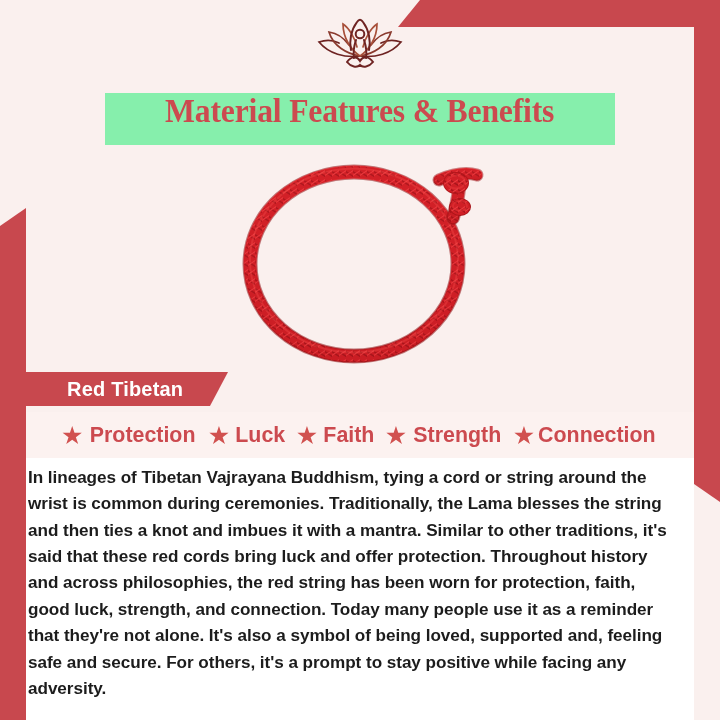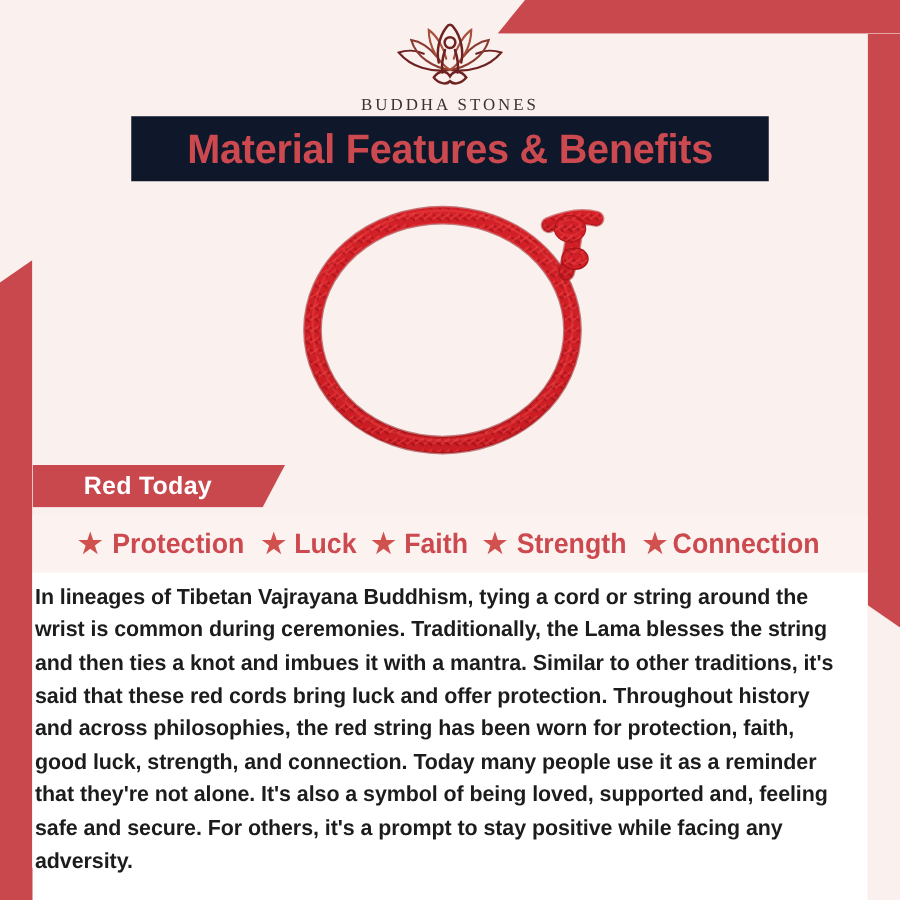--- a/index.html
+++ b/index.html
@@ -47,22 +47,22 @@
   .logo-word {
     margin-top:4px;
     font-family:"Liberation Serif", serif;
     font-size:13.5px; letter-spacing:2.4px;
     color:#3b3330; font-weight:400;
   }
 
   
   .title-banner {
     position:absolute; top:93px; left:105px; width:510px; height:52px;
-    background:#0f172a;
-    display:flex; align-items:center; justify-content:center;
+    background:#86efac;
+    display:flex; align-items:flex-start; justify-content:center;font-family:Liberation Serif, serif;
   }
   .title-text {
     font-size:33px; font-weight:bold;
     color:#cc4a4f;
     letter-spacing:-0.2px;
     transform:scaleX(0.96);
     white-space:nowrap;
   }
 
   
@@ -144,21 +144,20 @@
         <path d="M52 34 C50 25 52 14 58 6 C60 3 62 3 64 6 C70 14 72 25 70 34"></path>
 
         <path d="M57 24 C55 30 54 36 55 42"></path>
         <path d="M65 24 C67 30 68 36 67 42"></path>
 
         <path d="M48 46 C52 40 58 40 61 45 C64 40 70 40 74 46 C70 51 64 52 61 49 C58 52 52 51 48 46"></path>
       </g>
 
       <circle cx="61" cy="18" r="4.3" fill="none" stroke="#6e2322" stroke-width="2"></circle>
     </svg>
-    <div class="logo-word">BUDDHA STONES</div>
   </div>
 
   <div class="title-banner">
     <div class="title-text">Material Features &amp; Benefits</div>
   </div>
 
   <div class="hero">
     <svg width="252" height="212" viewBox="0 0 252 212">
       <defs>
         <pattern id="braid" width="7" height="9" patternUnits="userSpaceOnUse" patternTransform="rotate(0)">
@@ -197,21 +196,21 @@
         <ellipse cx="222" cy="31" rx="12" ry="10" fill="url(#braid)"></ellipse>
         <ellipse cx="222" cy="30" rx="9" ry="6.5" fill="none" stroke="#e8393c" stroke-width="2" opacity="0.5"></ellipse>
         <ellipse cx="226" cy="55" rx="11" ry="9" fill="#a81318"></ellipse>
         <ellipse cx="226" cy="55" rx="10" ry="8" fill="url(#braid)"></ellipse>
         <ellipse cx="226" cy="54" rx="7" ry="5" fill="none" stroke="#e8393c" stroke-width="1.8" opacity="0.45"></ellipse>
       </g>
     </svg>
   </div>
 
   <div class="ribbon">
-    <span class="ribbon-text">Red Today</span>
+    <span class="ribbon-text">Red Tibetan</span>
   </div>
 
   <div class="features">
     <div class="feature">
       <span class="star">★</span>
       <span class="flabel">Protection</span>
     </div>
     <div class="feature">
       <span class="star">★</span>
       <span class="flabel">Luck</span>

